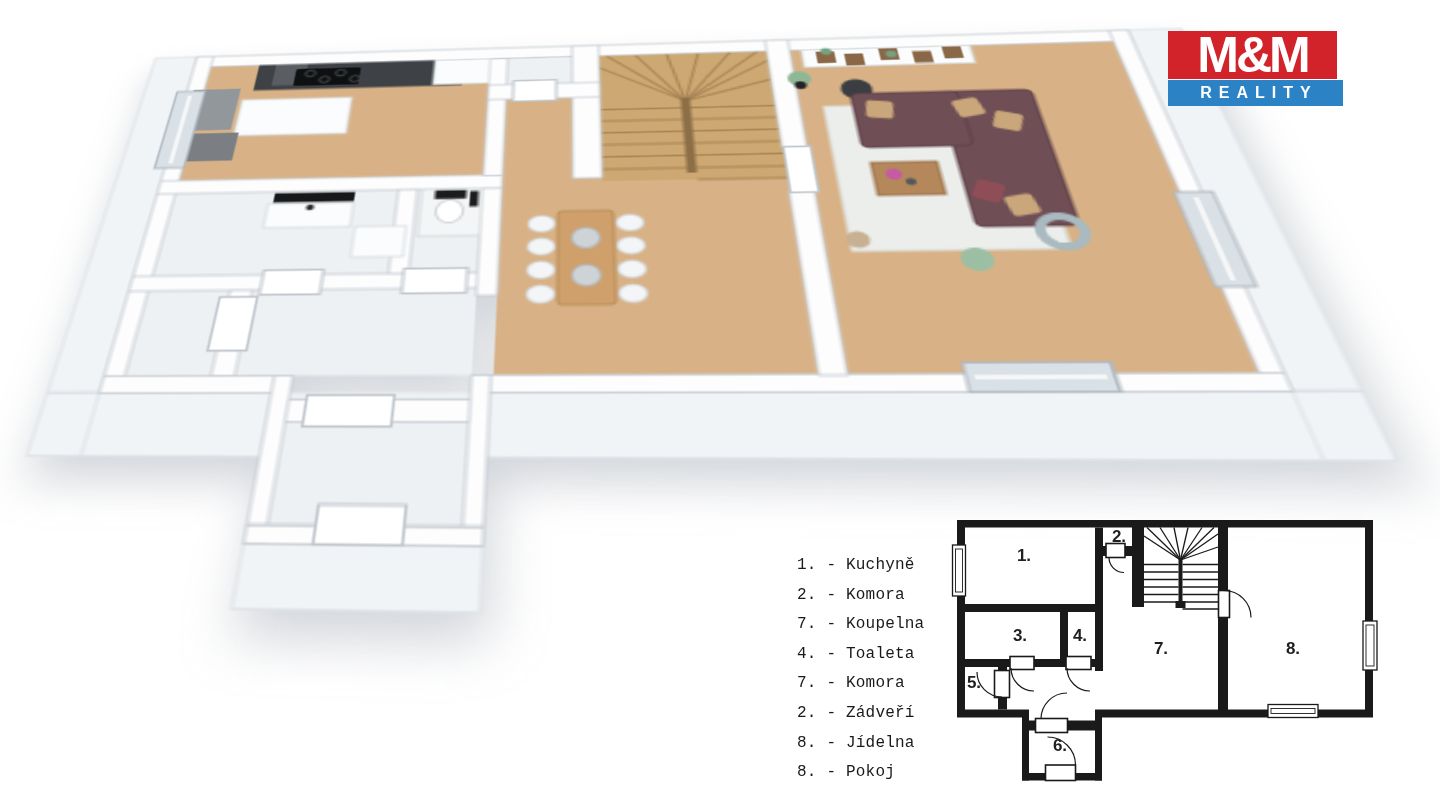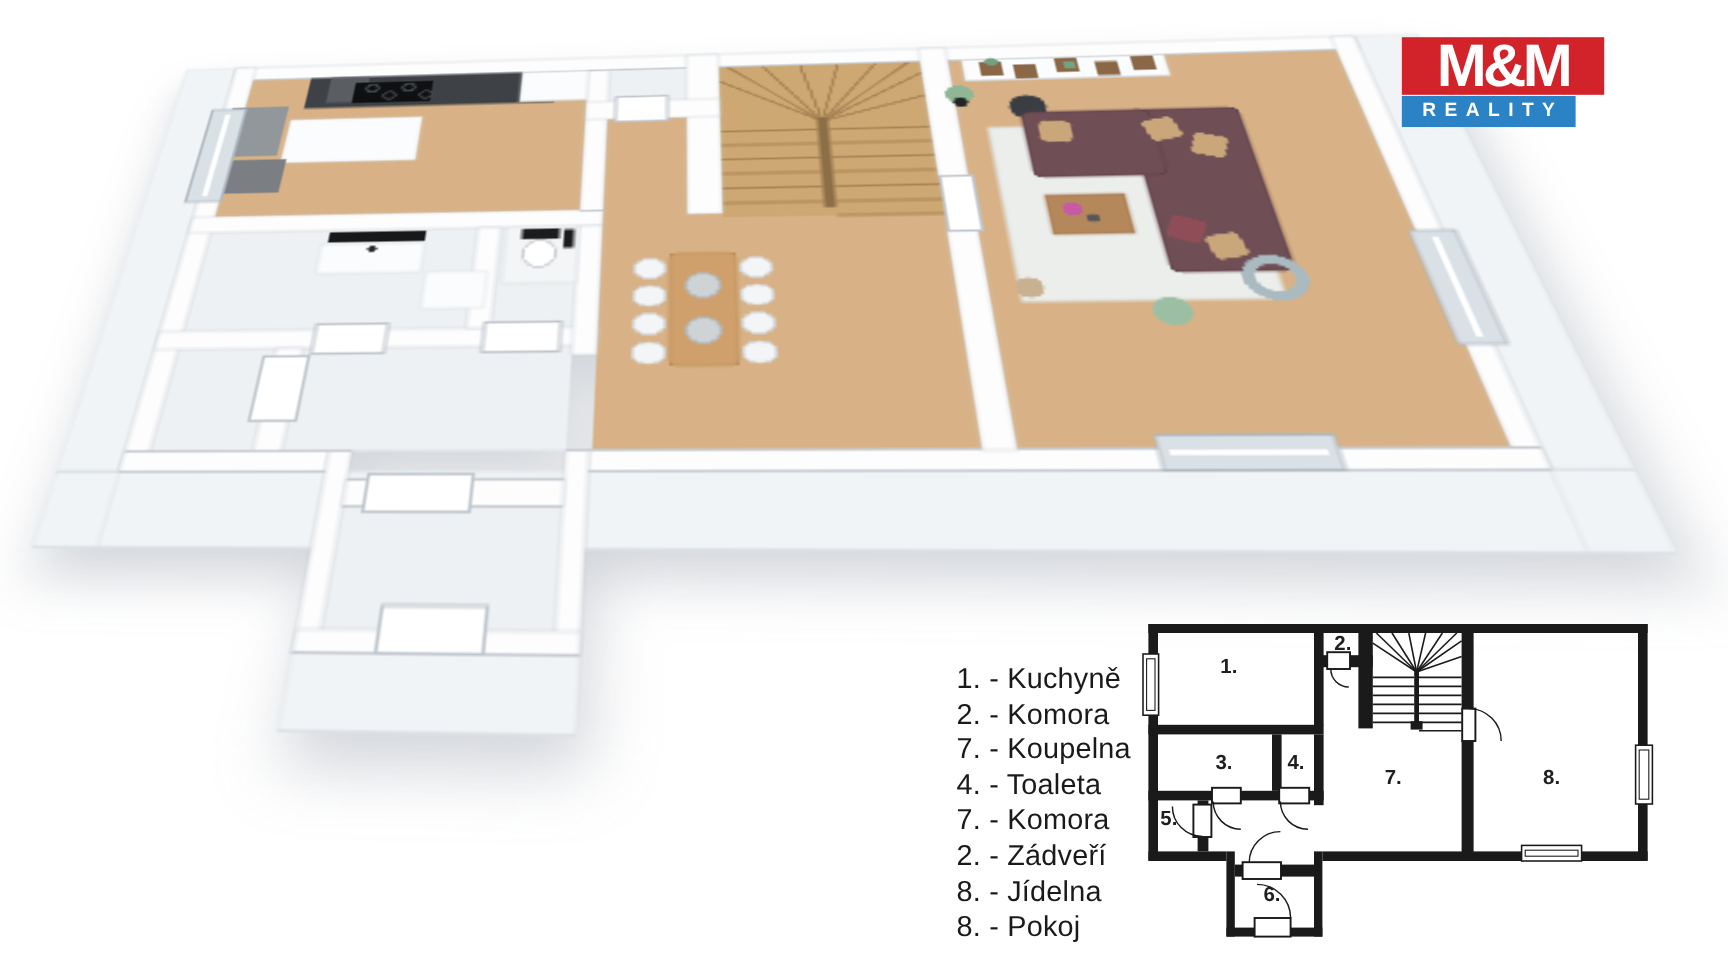--- a/index.html
+++ b/index.html
@@ -34,28 +34,28 @@
   .leaf{fill:#fff;stroke:var(--plan-ink);stroke-width:1.6;}
   .arc{fill:none;stroke:var(--plan-ink);stroke-width:1.2;}
   .win{fill:#fff;stroke:var(--plan-ink);stroke-width:1.3;}
   .winline{fill:none;stroke:var(--plan-ink);stroke-width:.9;}
   .tread{stroke:var(--plan-ink);stroke-width:1.3;fill:none;}
   .spine{fill:var(--plan-ink);}
   .rnum{font-family:"Liberation Sans",sans-serif;font-size:17px;font-weight:600;fill:#1f1f1f;}
 
   
   .legend{position:absolute;left:797px;top:551px;color:var(--text);
-          font-size:24px;line-height:29.6px;letter-spacing:.2px;}
+          font-size:16px;line-height:29.6px;letter-spacing:.2px;font-family:Liberation Mono, monospace;}
 
   
   .logo{position:absolute;left:1168px;top:31px;}
   .logo-top{width:169px;height:48px;background:var(--brand-red);color:#fff;
             display:flex;align-items:center;justify-content:center;
             font-weight:bold;font-size:50px;letter-spacing:-3px;}
-  .logo-bottom{width:145px;height:26px;margin-top:1px;background:var(--brand-blue);color:#fff;
+  .logo-bottom{width:175px;height:26px;margin-top:1px;background:var(--brand-blue);color:#fff;
             display:flex;align-items:center;justify-content:center;
             font-weight:bold;font-size:16px;letter-spacing:7px;text-indent:7px;}
 </style>
 </head>
 <body>
 
 <div class="page">
 
   <div class="plan3d-wrap">
     <svg id="svg3d" width="456" height="286" viewBox="-13 6 456 286">

